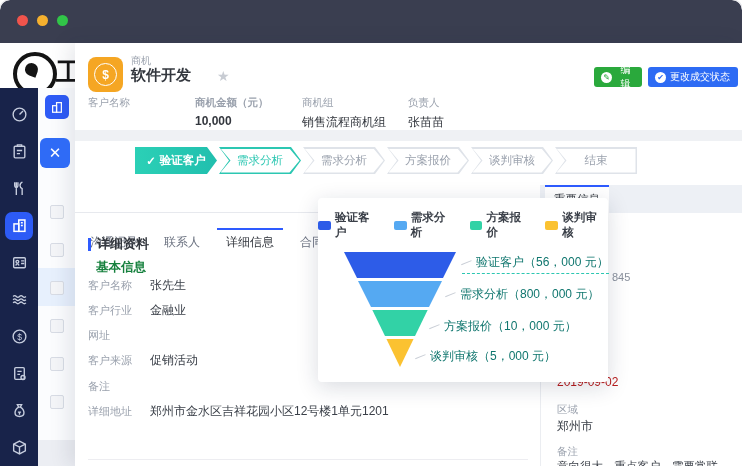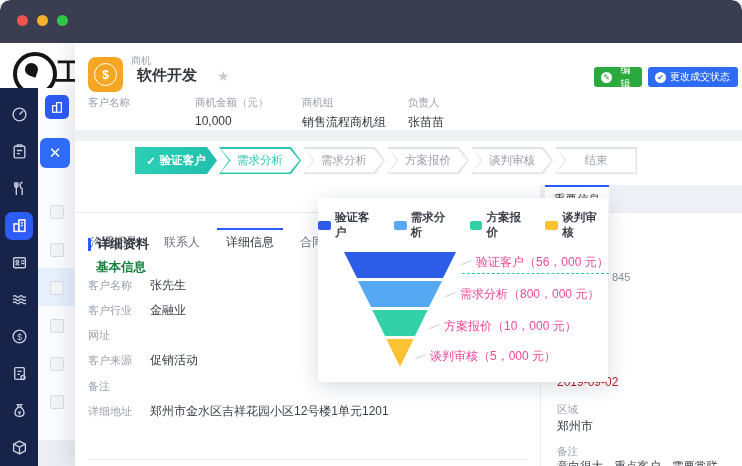--- a/index.html
+++ b/index.html
@@ -23,21 +23,21 @@
   .u-row{position:absolute;left:0;width:37px;height:38px;}
   .u-row.hl{background:#e7f0fd;}
   .u-check{position:absolute;left:12px;top:13px;width:12px;height:12px;border:1px solid #d8dce5;background:#f4f5f8;border-radius:2px;}
   .u-bottom{position:absolute;left:0;top:352px;width:37px;height:26px;background:#eceef3;}
   .close-btn{position:absolute;left:40px;top:138px;width:30px;height:30px;background:#2f6bf6;color:#fff;border:none;border-radius:6px;font-size:15px;line-height:30px;text-align:center;z-index:20;cursor:pointer;padding:0;}
   
   .modal{position:absolute;left:75px;top:43px;width:667px;height:423px;background:#fff;z-index:10;box-shadow:-7px 0 18px rgba(25,35,69,.10);}
   .type-icon{position:absolute;left:13px;top:14px;width:35px;height:35px;background:#f5a623;border-radius:8px;display:flex;align-items:center;justify-content:center;}
   .type-icon .disc{width:21px;height:21px;border:1.5px solid #fff;border-radius:50%;color:#fff;font-size:12px;font-weight:bold;display:flex;align-items:center;justify-content:center;}
   .ent-label{position:absolute;left:56px;top:11px;font-size:10px;color:#9aa1ad;}
-  .ent-title{position:absolute;left:56px;top:23px;font-size:15px;font-weight:bold;color:#33373e;margin-left:6px;}
+  .ent-title{position:absolute;left:56px;top:23px;font-size:15px;font-weight:bold;color:#33373e;}
   .fav-star{position:absolute;left:142px;top:25px;font-size:14px;color:#c8ccd3;cursor:pointer;}
   .hd-btn{position:absolute;top:24px;height:20px;border:none;border-radius:3px;color:#fff;font-size:10px;display:flex;align-items:center;gap:4px;padding:0 7px;cursor:pointer;box-sizing:border-box;}
   .hd-btn .bic{width:11px;height:11px;background:#fff;border-radius:50%;font-size:8px;line-height:11px;text-align:center;flex:0 0 11px;}
   .btn-edit{left:519px;width:48px;background:#2aa93c;}
   .btn-edit .bic{color:#2aa93c;}
   .btn-status{left:573px;width:90px;background:#2d6bf4;}
   .btn-status .bic{color:#2d6bf4;}
   .hfield{position:absolute;top:53px;}
   .hfield .hl{font-size:10.5px;color:#9aa1ad;}
   .hfield .hv{font-size:12px;color:#33373e;margin-top:4px;}
@@ -84,21 +84,21 @@
   .rp-f2l{position:absolute;left:482px;top:402px;font-size:10.5px;color:#9aa1ad;}
   .rp-f2v{position:absolute;left:482px;top:416px;width:172px;font-size:11.5px;color:#3b4049;line-height:1.35;height:26px;overflow:hidden;}
   
   .popup{position:absolute;left:318px;top:198px;width:290px;height:184px;background:#fff;border-radius:4px;z-index:40;box-shadow:0 5px 22px rgba(20,30,60,.16);}
   .legend{position:absolute;left:0;top:12px;width:290px;display:flex;justify-content:center;gap:13px;}
   .lg-item{display:flex;align-items:center;gap:4px;cursor:pointer;}
   .lg-sw{width:13px;height:9px;border-radius:2px;}
   .lg-tx{font-size:11.5px;color:#3b4049;font-weight:bold;}
   .funnel{position:absolute;left:26px;top:54px;width:112px;height:115px;}
   .fseg{position:absolute;left:0;width:112px;}
-  .flabel{position:absolute;font-size:12px;color:#ec4899;white-space:nowrap;}
+  .flabel{position:absolute;font-size:12px;color:#0f766e;white-space:nowrap;}
   .flabel .conn{display:inline-block;width:11px;height:1px;background:#c9ced6;transform:rotate(-22deg) translateY(-3px);margin-right:3px;}
   .flabel.first{border-bottom:1px dashed #2cc7b2;padding-bottom:2px;}
   button{font-family:inherit;}
 </style>
 </head>
 <body>
 
 <div id="app">
 
   <div class="titlebar">
@@ -264,21 +264,21 @@
     </button>
     <button class="hd-btn btn-status">
       <span class="bic">✔</span>
       <span>更改成交状态</span>
     </button>
 
     <div id="hfields">
         <div class="hfield" style="left: 13px;">
           <div class="hl">客户名称</div>
         </div>
-        <div class="hfield" style="left: 120px;">
+        <div class="hfield" style="left: 120px; font-weight: bold;">
           <div class="hl">商机金额（元）</div>
           <div class="hv">10,000</div>
         </div>
         <div class="hfield" style="left: 227px;">
           <div class="hl">商机组</div>
           <div class="hv">销售流程商机组</div>
         </div>
         <div class="hfield" style="left: 333px;">
           <div class="hl">负责人</div>
           <div class="hv">张苗苗</div>

